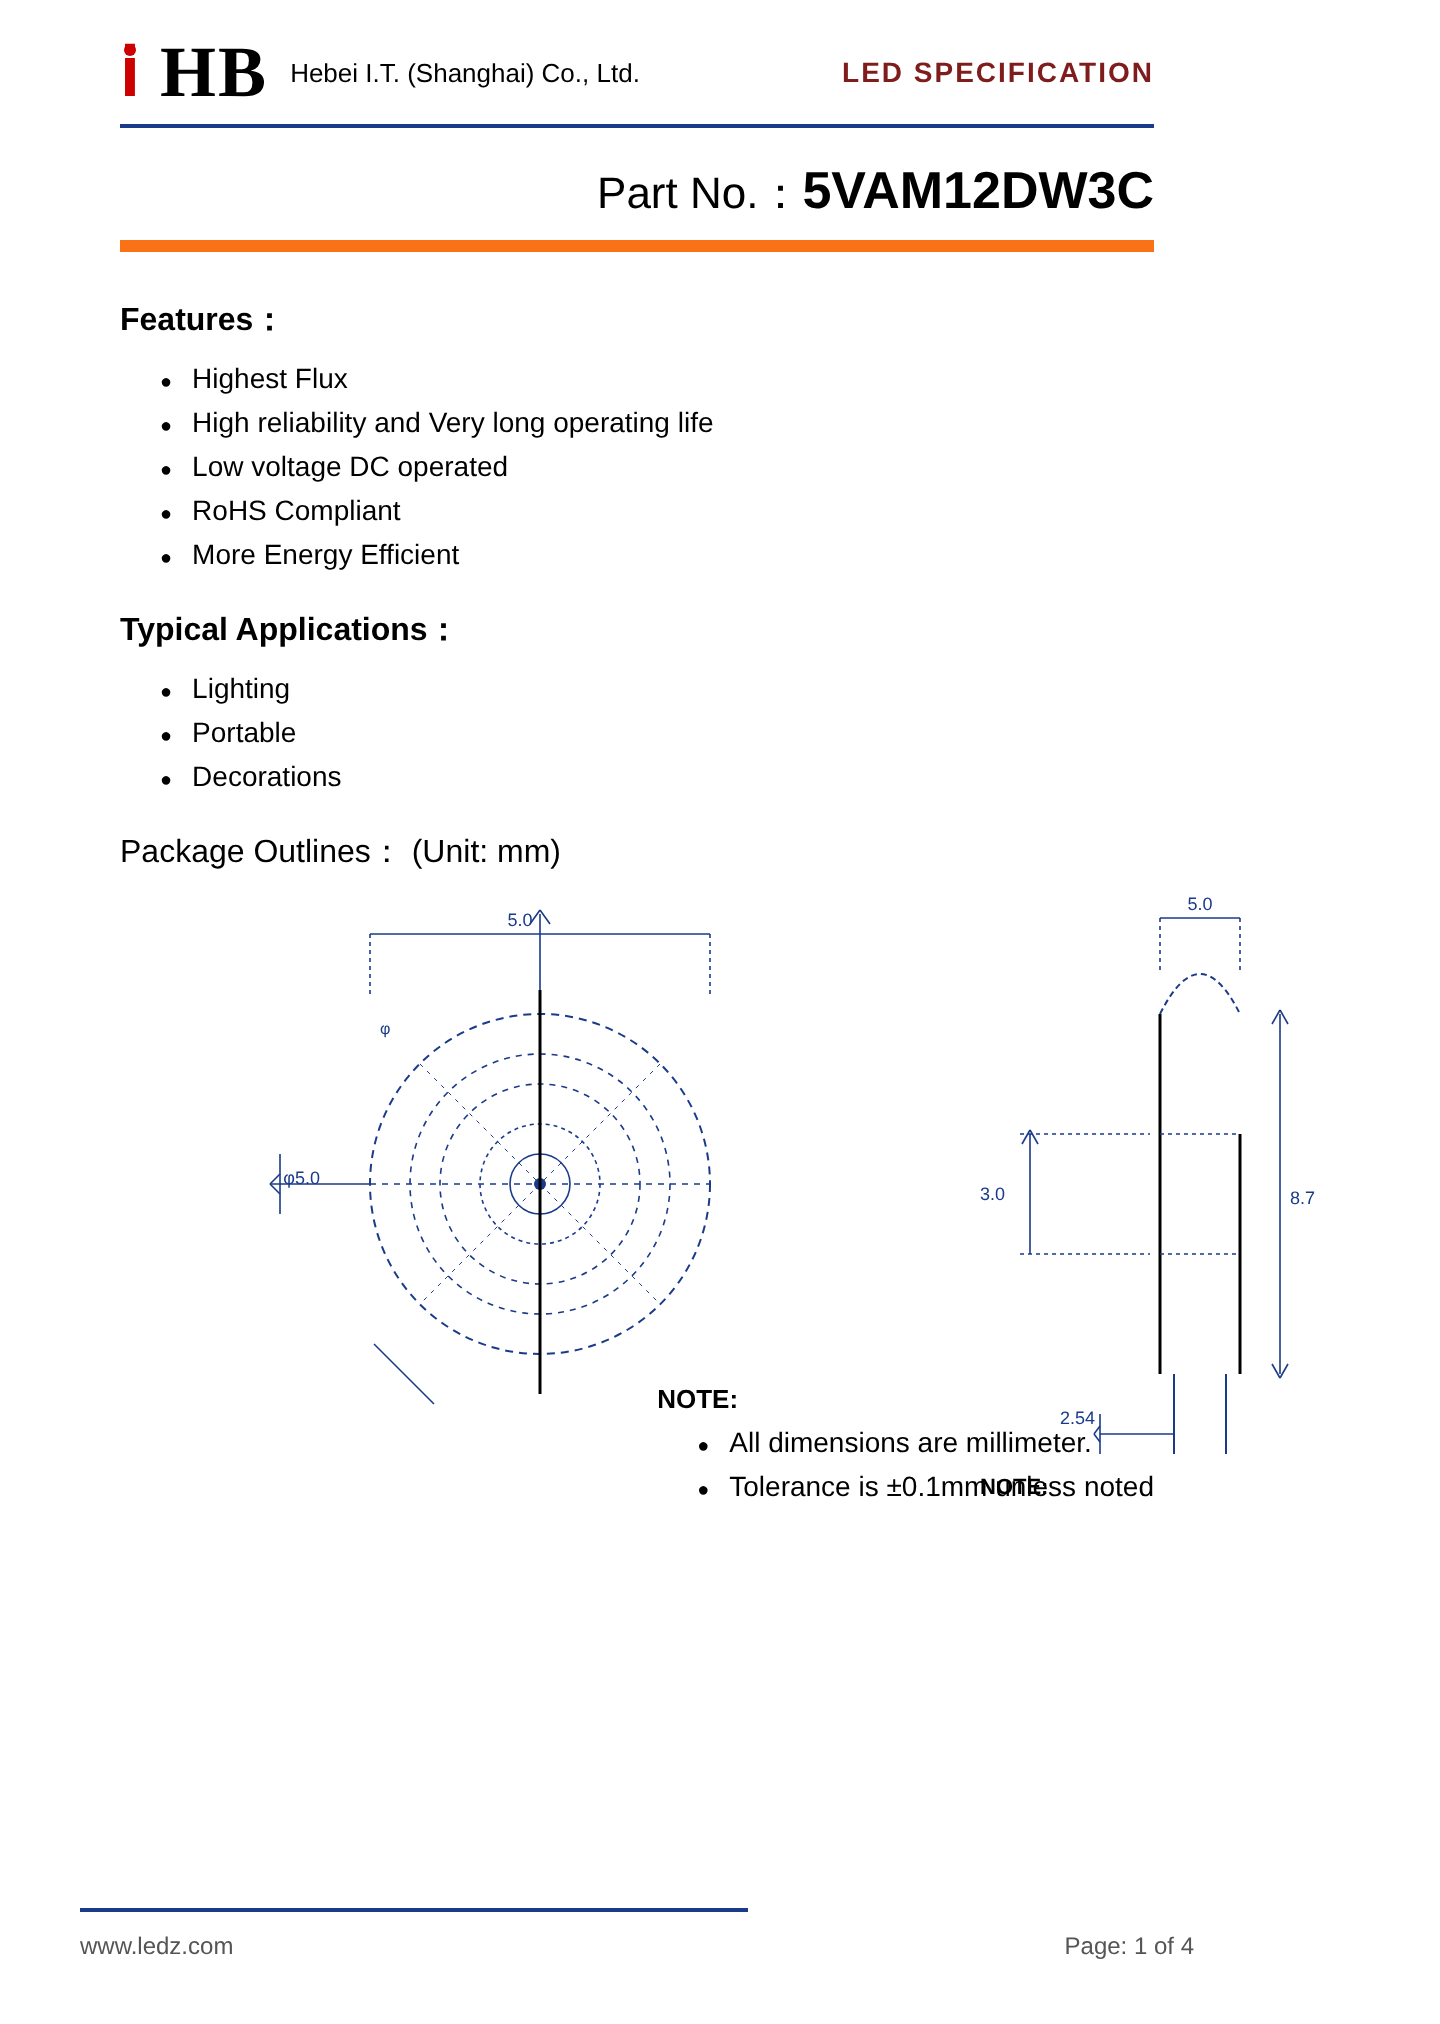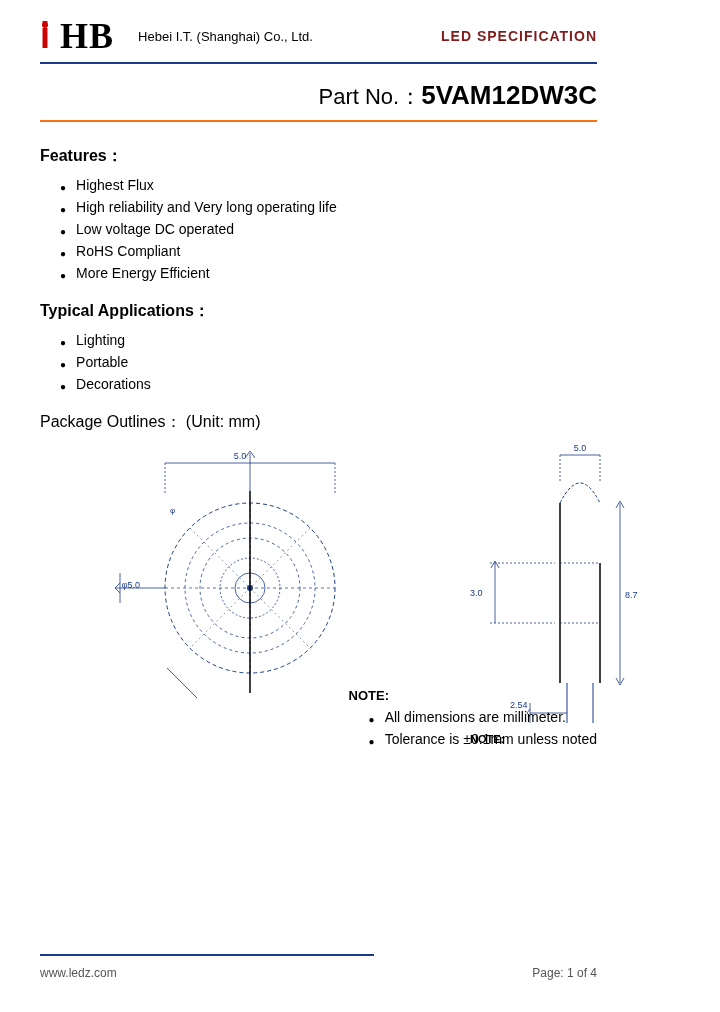--- a/index.html
+++ b/index.html
@@ -7,21 +7,21 @@
       background: #fff;
       font-family: Arial, sans-serif;
       width: 720px;
       min-height: 1012px;
       position: relative;
       color: #000;
     }
     .page {
       width: 637px;
       min-height: 1012px;
-      padding: 0 40px;
+      padding: 0 60px;
       position: relative;
     }
     
     .header {
       display: flex;
       align-items: center;
       justify-content: space-between;
       padding: 18px 0 8px 0;
       border-bottom: 2px solid #1a3a8a;
     }
@@ -56,33 +56,33 @@
       line-height: 1;
     }
     .logo-b {
       font-size: 36px;
       font-weight: bold;
       color: #000;
     }
     .company-name {
       font-size: 13px;
       color: #000;
-      margin-left: 17px;
+      margin-left: 4px;
     }
     .led-spec {
       font-size: 14px;
       font-weight: bold;
       color: #7f1d1d;
       letter-spacing: 1px;
     }
     
     .part-number-section {
       text-align: right;
       padding: 16px 0 8px 0;
-      border-bottom: 2px solid #f97316;
+      border-bottom: 6px solid #f97316;
       margin-bottom: 24px;
     }
     .part-number-label {
       font-size: 22px;
       font-weight: normal;
     }
     .part-number-value {
       font-size: 26px;
       font-weight: bold;
     }

